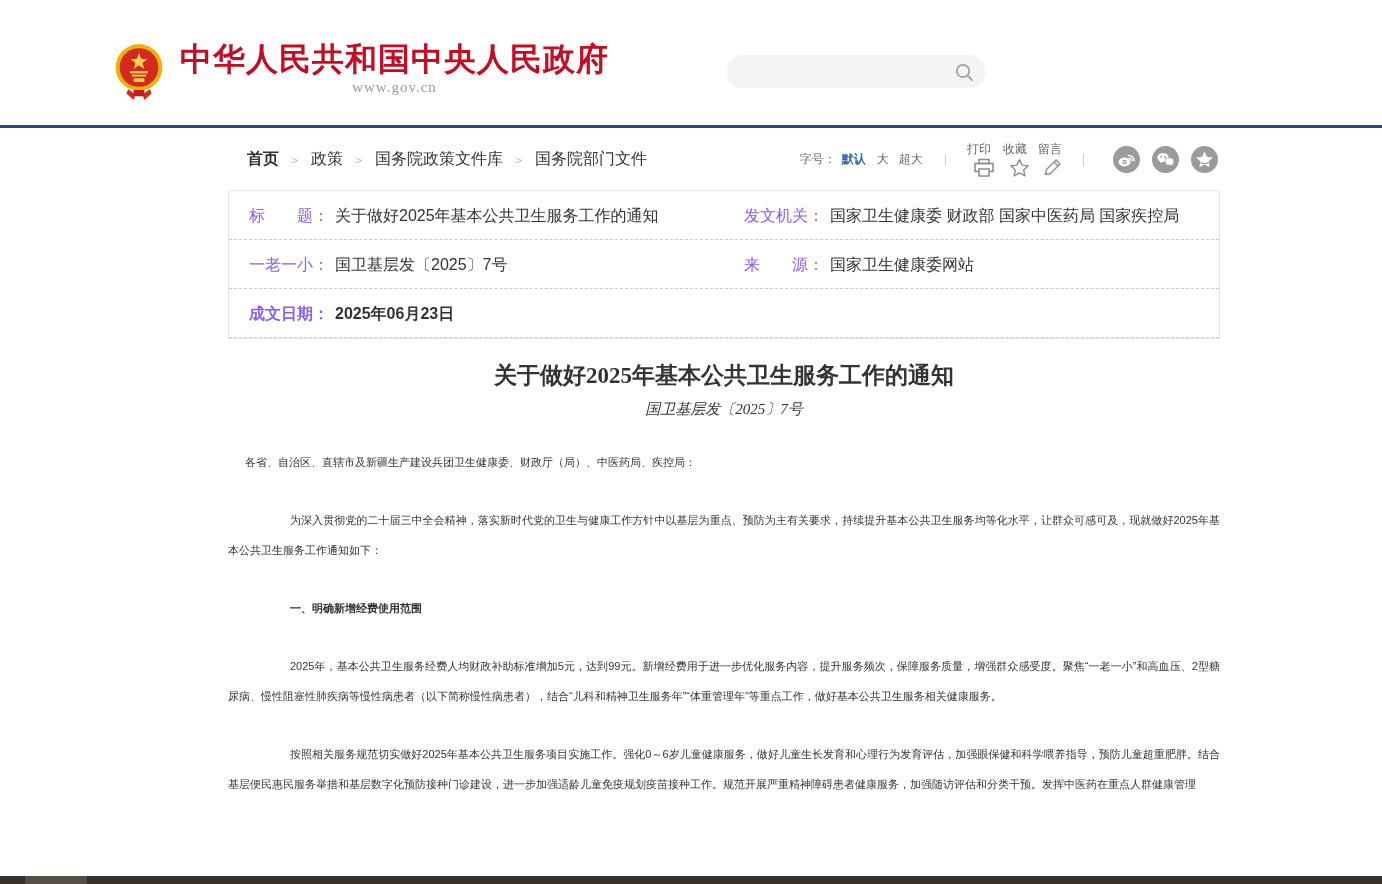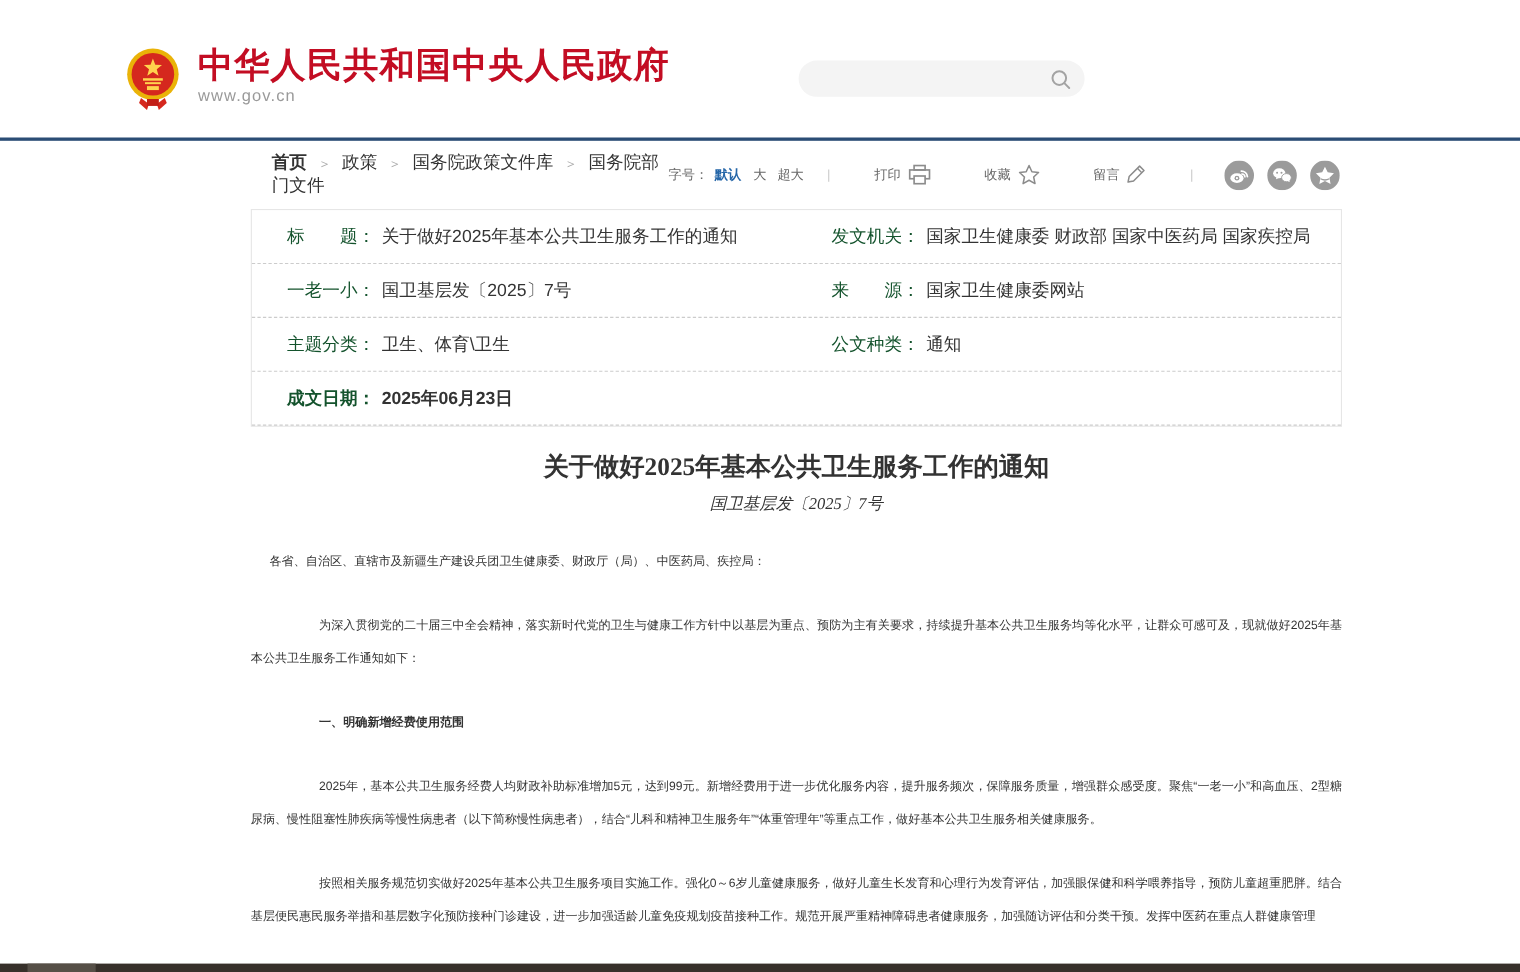--- a/index.html
+++ b/index.html
@@ -2,24 +2,24 @@
 <html><head>
 <meta charset="utf-8">
 <style>
   * { box-sizing: border-box; margin: 0; padding: 0; }
   html,body { width:1382px; height:884px; overflow:hidden; background:#fff;
     font-family:"Liberation Sans", sans-serif; color:#333; }
   .red-tick { position:absolute; left:0; top:0; width:3px; height:30px; background:#c30d23; }
 
   
   header { position:relative; height:128px; border-bottom:3px solid #2b4d75; background:#fff; }
-  .logo { position:absolute; left:112px; top:42px; display:flex; align-items:flex-start; cursor:pointer; }
+  .logo { position:absolute; left:112px; top:42px; display:flex; align-items:flex-start; cursor:pointer;text-align:center; }
   .emblem { width:54px; height:60px; margin-right:14px; }
   .site-title { color:#c30d23; font-size:32px; font-weight:bold; letter-spacing:1px; line-height:34px; }
-  .site-url { color:#9a9a9a; font-size:15px; margin-top:3px; letter-spacing:1px; }
+  .site-url { color:#9a9a9a; font-size:15px; margin-top:3px; letter-spacing:1px;font-family:Liberation Serif, serif; }
 
   .search-box { position:absolute; left:726px; top:55px; width:260px; height:33px;
     background:#f4f4f4; border-radius:17px; display:flex; align-items:center; }
   .search-box input { flex:1; border:none; background:transparent; outline:none;
     padding:0 10px 0 16px; font-size:14px; color:#333; }
   .search-icon { width:20px; height:20px; margin-right:12px; cursor:pointer; }
 
   .top-nav { position:absolute; left:998px; top:61px; font-size:16px; color:#333; white-space:nowrap; }
   .top-nav a { color:#333; text-decoration:none; cursor:pointer; }
   .top-nav .sep { color:#999; margin:0 7px; font-size:14px; }
@@ -30,31 +30,31 @@
   .crumb-bar { display:flex; justify-content:space-between; align-items:center;
     margin-top:16px; height:30px; padding:0 2px 0 19px; font-size:16px; }
   .breadcrumb a { color:#333; text-decoration:none; cursor:pointer; }
   .breadcrumb .bc-home { font-weight:bold; }
   .breadcrumb .gt { color:#aaa; font-size:12px; margin:0 10px; }
 
   .toolbar { display:flex; align-items:center; color:#666; font-size:12px; white-space:nowrap; }
   .toolbar .fs-default { color:#2566a8; font-weight:bold; margin:0 6px; cursor:pointer; }
   .toolbar .fs-opt { color:#666; margin:0 5px; cursor:pointer; }
   .toolbar .bar { color:#ccc; margin:0 16px; }
-  .toolbar .tool { display:flex; align-items:center; margin:0 24px; cursor:pointer; color:#666; }
+  .toolbar .tool { display:flex; margin:0 4px; cursor:pointer; color:#666;flex-direction:column; }
   .toolbar .tool svg { margin-left:6px; }
   .share-circles { display:flex; align-items:center; }
   .share-circles svg { margin-left:12px; cursor:pointer; }
 
   .meta-box { margin-top:16px; border:1px solid #e6e6e6; padding:0 0 0 0; }
   .meta-row { display:flex; height:49px; line-height:49px; border-bottom:1px dashed #ccc;
     font-size:16px; }
   .meta-row:last-child { border-bottom:1px dashed #ccc;font-weight:bold; }
   .meta-cell { width:50%; display:flex; padding-left:20px; overflow:hidden; white-space:nowrap; }
-  .meta-label { color:#14532d;margin-left:12px; }
+  .meta-label { color:#8b5cf6; }
   .meta-value { color:#333; margin-left:6px; }
 
   
   article { margin-top:22px; }
   .art-title { text-align:center; font-family:"Liberation Serif", serif; font-weight:bold;
     font-size:23px; color:#333; line-height:30px; }
   .doc-num { text-align:center; font-family:"Liberation Serif", serif; font-style:italic;
     font-size:15px; color:#333; margin-top:9px; }
   article p { font-size:11px; line-height:30px; color:#333; margin-top:28px; text-align:justify; }
   article p.salutation { text-indent:17px; }
@@ -181,30 +181,20 @@
         <span class="meta-label">一老一小：</span>
         <span class="meta-value">国卫基层发〔2025〕7号</span>
       </div>
       <div class="meta-cell">
         <span class="meta-label">来　　源：</span>
         <span class="meta-value">国家卫生健康委网站</span>
       </div>
     </div>
     <div class="meta-row">
       <div class="meta-cell">
-        <span class="meta-label">主题分类：</span>
-        <span class="meta-value">卫生、体育\卫生</span>
-      </div>
-      <div class="meta-cell">
-        <span class="meta-label">公文种类：</span>
-        <span class="meta-value">通知</span>
-      </div>
-    </div>
-    <div class="meta-row">
-      <div class="meta-cell">
         <span class="meta-label">成文日期：</span>
         <span class="meta-value">2025年06月23日</span>
       </div>
       <div class="meta-cell"></div>
     </div>
   </section>
 
   <article>
     <h1 class="art-title">关于做好2025年基本公共卫生服务工作的通知</h1>
     <div class="doc-num">国卫基层发〔2025〕7号</div>

